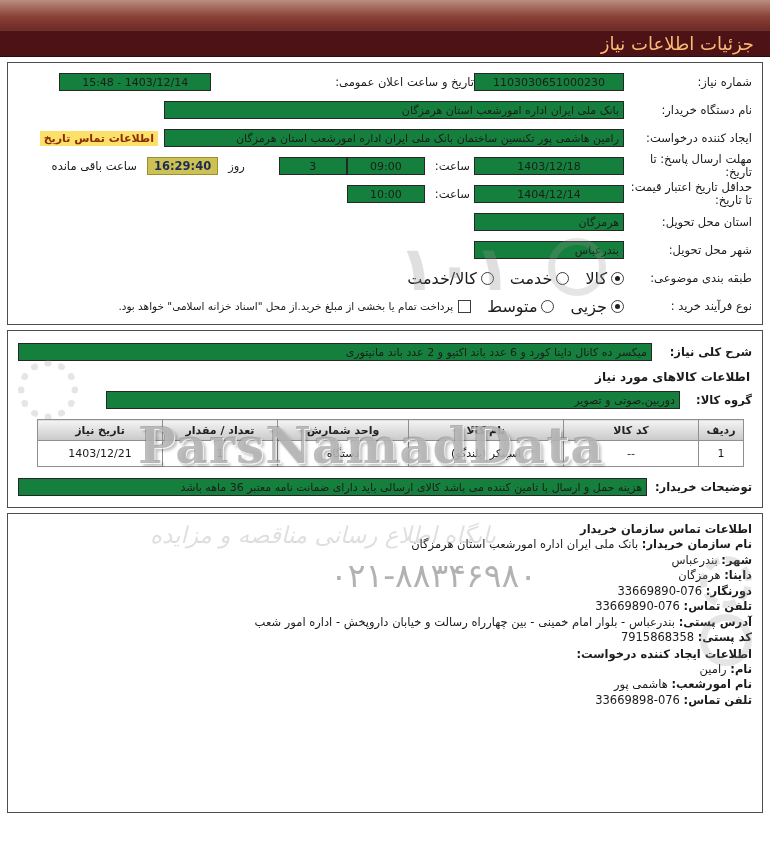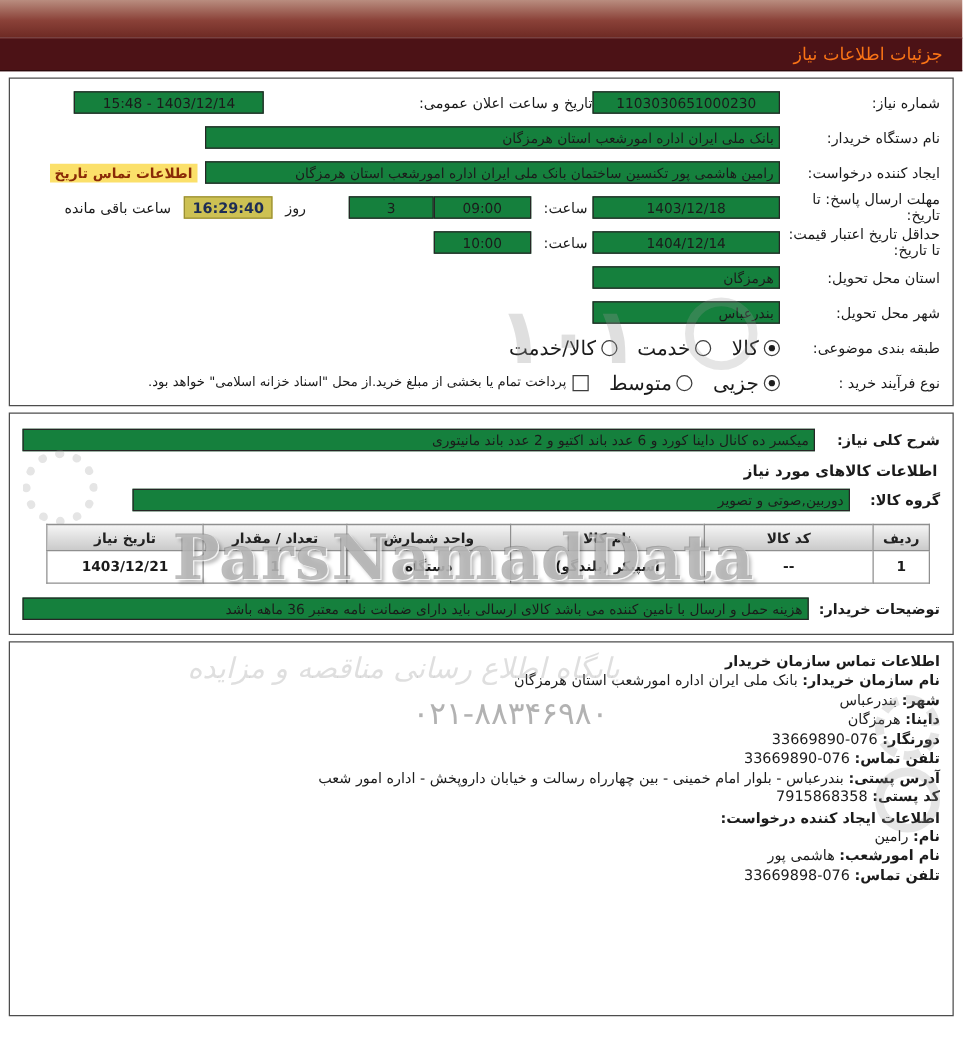--- a/index.html
+++ b/index.html
@@ -12,21 +12,21 @@
     position: relative;
     overflow: hidden;
     font-size: 12px;
   }
 
   
   .top-banner { height: 30px; background: linear-gradient(180deg, #b98d7f 0%, #8a4138 55%, #6e2a24 100%); }
   .title-bar {
     height: 27px; background: #4c1216; border-top: 1px solid #6e3030; border-bottom: 1px solid #2c0a0c;
     display: flex; align-items: center; padding: 0 16px;
-    color: #f97316; font-size: 14px; letter-spacing: .2px;
+    color: #fdba74; font-size: 18px; letter-spacing: .2px;
   }
 
   
   .panel { margin: 5px 7px 0; border: 1px solid #4d4d4d; background: #fff; position: relative; z-index: 1; }
   .p1 { padding: 5px 0 4px; }
   .p2 { padding: 7px 0 6px; }
   .p3 { padding: 7px 10px 0; height: 300px; }
 
   
   .frow { display: flex; align-items: center; min-height: 28px; padding: 0 10px; }
@@ -59,38 +59,38 @@
   .opt { display: inline-flex; align-items: center; margin-left: 16px; cursor: pointer; }
   .radio { width: 13px; height: 13px; border: 1px solid #3d3d3d; border-radius: 50%; background: #fff; position: relative; flex: none; margin-left: 4px; }
   .radio.checked::after { content: ""; position: absolute; inset: 3px; border-radius: 50%; background: #1e1e1e; }
   .checkbox { width: 13px; height: 13px; border: 1px solid #3d3d3d; background: #fff; flex: none; margin-left: 5px; }
   .opt-label { font-size: 16px; }
   .treasury-text { font-size: 10.5px; white-space: nowrap; }
 
   
   .sect-title { font-weight: bold; font-size: 12px; padding: 4px 12px 2px; }
   .goods-table { table-layout: fixed; width: 706px; margin: 5px 18px 6px; border-collapse: collapse; }
-  .goods-table th, .goods-table td { border: 1px solid #8f8f8f; text-align: center; overflow: hidden; white-space: nowrap; font-weight: bold; }
+  .goods-table th, .goods-table td { border: 1px solid #8f8f8f; text-align: center; overflow: hidden; white-space: nowrap; }
   .goods-table th { height: 21px; font-size: 11px; font-weight: bold; background: linear-gradient(180deg, #f4f4f4, #c9c9c9); color: #222; }
   .goods-table td { height: 26px; font-size: 11px; background: #fff; }
 
   
   .cline { font-size: 11.5px; line-height: 15.5px; }
   .cline b { font-weight: bold; }
   .ctitle { font-weight: bold; font-size: 11.5px; line-height: 16px; }
 
   
   .wm { position: absolute; inset: 0; pointer-events: none; z-index: 40; }
   .wm-brand {
     position: absolute; top: 416px; left: 138px; font-size: 50px; font-weight: bold;
     color: rgba(110, 110, 110, .45); letter-spacing: 1px; direction: ltr;
     text-shadow: 1px 1px 0 rgba(255,255,255,.8), 3px 3px 3px rgba(0,0,0,.25);
     font-family: "DejaVu Serif", serif;
   }
-  .wm-phone { position: absolute; top: 556px; left: 330px; font-size: 25px; color: rgba(115,115,115,.55); letter-spacing: 3px; white-space: nowrap; }
+  .wm-phone { position: absolute; top: 556px; left: 330px; font-size: 33px; color: rgba(115,115,115,.55); letter-spacing: 3px; white-space: nowrap; }
   .wm-tagline { position: absolute; top: 522px; left: 150px; font-size: 23px; color: rgba(140,140,140,.28); white-space: nowrap; font-style: italic; }
   .wm-digits { position: absolute; top: 232px; left: 398px; font-size: 62px; font-weight: bold; color: rgba(150,150,150,.30); letter-spacing: 6px; }
   .wm-ring { position: absolute; border: 7px solid rgba(150,150,150,.25); border-radius: 50%; }
   .ring1 { width: 58px; height: 58px; top: 238px; left: 548px; }
   .ring2 { width: 52px; height: 52px; top: 556px; right: 18px; border-style: dashed; }
   .ring3 { width: 52px; height: 52px; top: 614px; right: 18px; }
   .ring4 { width: 60px; height: 60px; top: 360px; left: 18px; border-style: dotted; }
 </style>
 </head>
 <body>

